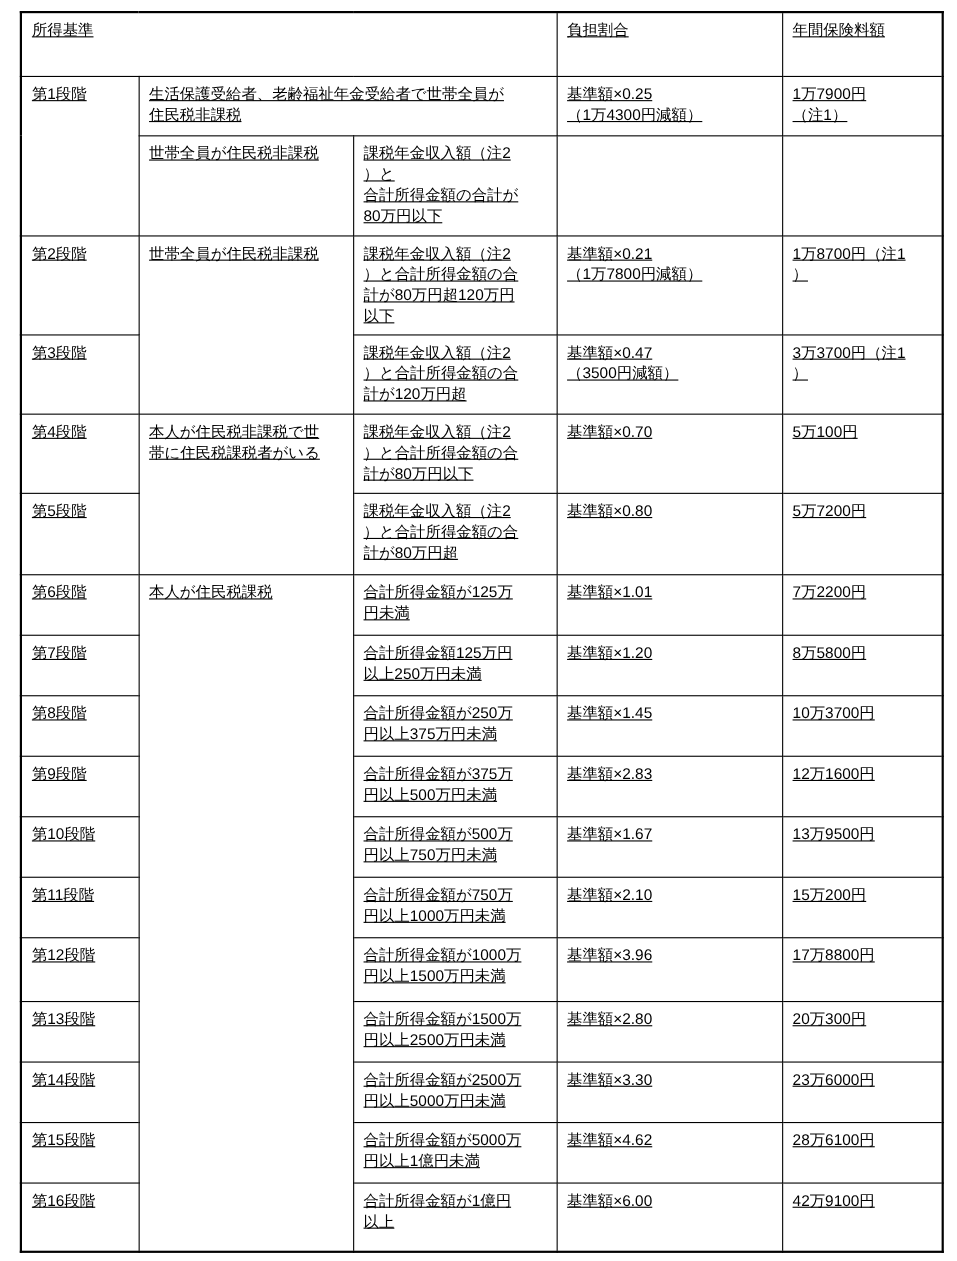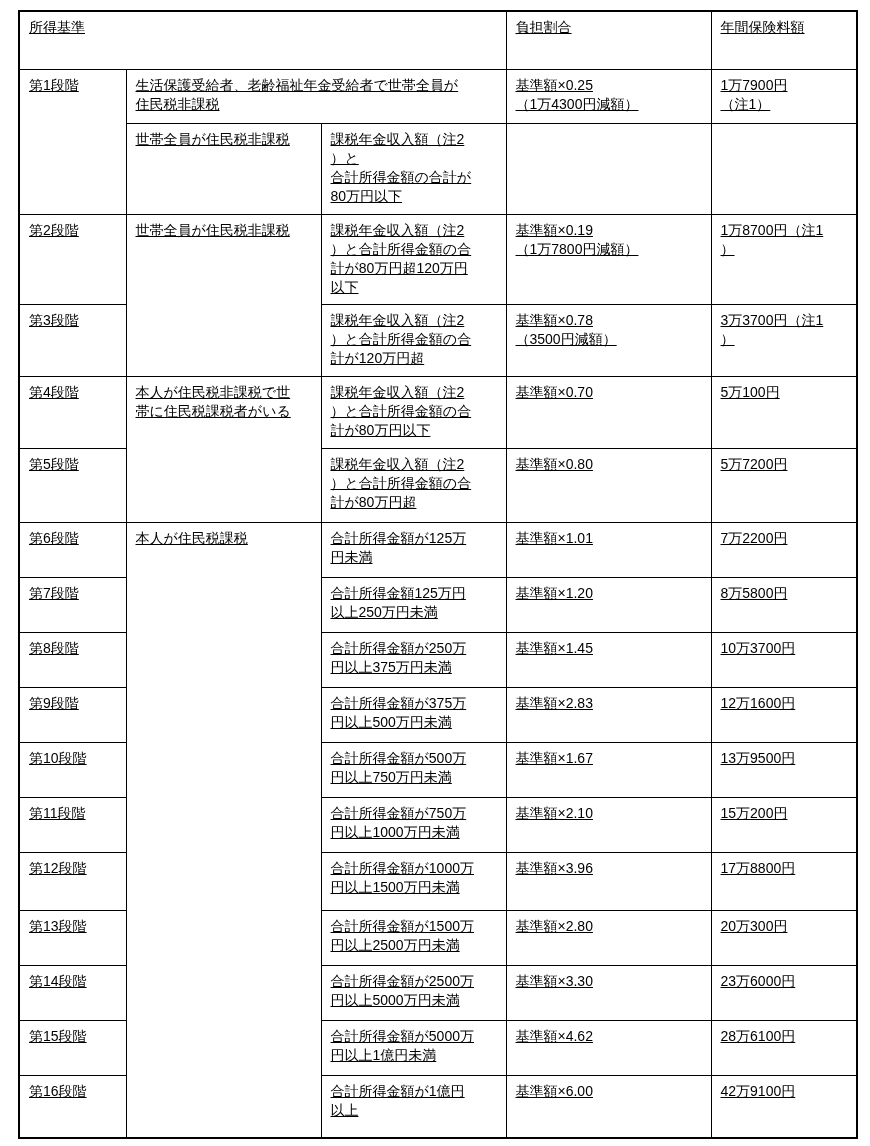--- a/index.html
+++ b/index.html
@@ -90,32 +90,32 @@
         <td></td>
       </tr>
 
       <tr class="h89">
         <td>第2段階</td>
         <td rowspan="2">世帯全員が住民税非課税</td>
         <td>課税年金収入額（注2
 ）と合計所得金額の合
 計が80万円超120万円
 以下</td>
-        <td>基準額×0.19
+        <td>基準額×0.21
 （1万7800円減額）</td>
         <td>1万8700円（注1
 ）</td>
       </tr>
 
       <tr class="h72">
         <td>第3段階</td>
         <td>課税年金収入額（注2
 ）と合計所得金額の合
 計が120万円超</td>
-        <td>基準額×0.78
+        <td>基準額×0.47
 （3500円減額）</td>
         <td>3万3700円（注1
 ）</td>
       </tr>
 
       <tr class="h72">
         <td>第4段階</td>
         <td rowspan="2">本人が住民税非課税で世
 帯に住民税課税者がいる</td>
         <td>課税年金収入額（注2

